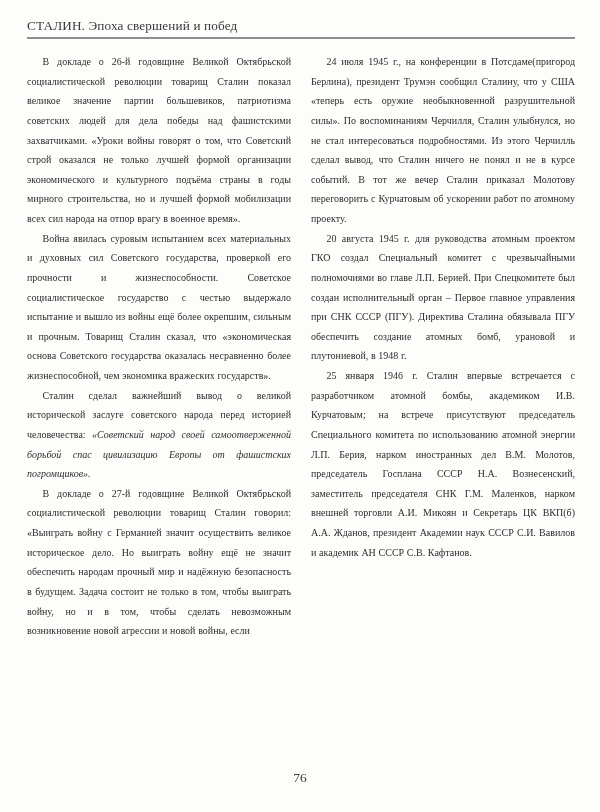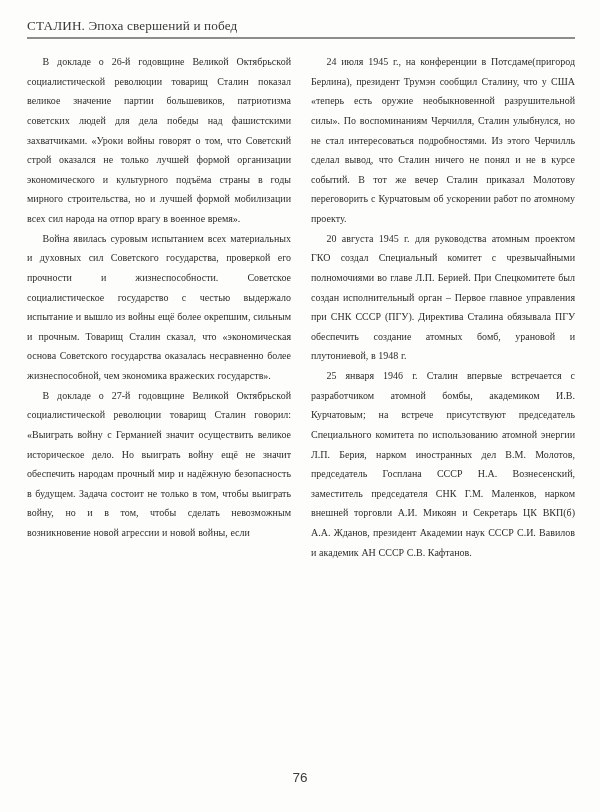--- a/index.html
+++ b/index.html
@@ -81,38 +81,39 @@
   .folio {
     position: absolute;
     bottom: 26px;
     left: 0;
     width: 600px;
     text-align: center;
   }
   .folio-number {
     font-size: 13.5px;
     color: #3c3c3c;
-    font-family: Liberation Sans, sans-serif;
+    font-family: Liberation Serif, serif;
   }
 </style>
 </head>
 <body>
 
 <div class="page">
 
   <div class="running-head">
     <div class="running-head-text">СТАЛИН. Эпоха свершений и побед</div>
     <div class="running-head-rule"></div>
   </div>
 
   <div class="columns">
 
     <div class="col">
       <p class="para">В докладе о 26-й годовщине Великой Октябрьской социалистической революции товарищ Сталин показал великое значение партии большевиков, патриотизма советских людей для дела победы над фашистскими захватчиками. «Уроки войны говорят о том, что Советский строй оказался не только лучшей формой организации экономического и культурного подъёма страны в годы мирного строительства, но и лучшей формой мобилизации всех сил народа на отпор врагу в военное время».</p>
       <p class="para">Война явилась суровым испытанием всех материальных и духовных сил Советского государства, проверкой его прочности и жизнеспособности. Советское социалистическое государство с честью выдержало испытание и вышло из войны ещё более окрепшим, сильным и прочным. Товарищ Сталин сказал, что «экономическая основа Советского государства оказалась несравненно более жизнеспособной, чем экономика вражеских государств».</p>
+      <p class="para"><span>Сталин сделал важнейший вывод о великой исторической заслуге советского народа перед историей человечества: </span><span class="quote-italic">«Советский народ своей самоотверженной борьбой спас цивилизацию Европы от фашистских погромщиков».</span></p>
       <p class="para">В докладе о 27-й годовщине Великой Октябрьской социалистической революции товарищ Сталин говорил: «Выиграть войну с Германией значит осуществить великое историческое дело. Но выиграть войну ещё не значит обеспечить народам прочный мир и надёжную безопасность в будущем. Задача состоит не только в том, чтобы выиграть войну, но и в том, чтобы сделать невозможным возникновение новой агрессии и новой войны, если</p>
     </div>
 
     <div class="col">
       <p class="para">24 июля 1945 г., на конференции в Потсдаме(пригород Берлина), президент Трумэн сообщил Сталину, что у США «теперь есть оружие необыкновенной разрушительной силы». По воспоминаниям Черчилля, Сталин улыбнулся, но не стал интересоваться подробностями. Из этого Черчилль сделал вывод, что Сталин ничего не понял и не в курсе событий. В тот же вечер Сталин приказал Молотову переговорить с Курчатовым об ускорении работ по атомному проекту.</p>
       <p class="para">20 августа 1945 г. для руководства атомным проектом ГКО создал Специальный комитет с чрезвычайными полномочиями во главе Л.П. Берией. При Спецкомитете был создан исполнительный орган – Первое главное управления при СНК СССР (ПГУ). Директива Сталина обязывала ПГУ обеспечить создание атомных бомб, урановой и плутониевой, в 1948 г.</p>
       <p class="para">25 января 1946 г. Сталин впервые встречается с разработчиком атомной бомбы, академиком И.В. Курчатовым; на встрече присутствуют председатель Специального комитета по использованию атомной энергии Л.П. Берия, нарком иностранных дел В.М. Молотов, председатель Госплана СССР Н.А. Вознесенский, заместитель председателя СНК Г.М. Маленков, нарком внешней торговли А.И. Микоян и Секретарь ЦК ВКП(б) А.А. Жданов, президент Академии наук СССР С.И. Вавилов и академик АН СССР С.В. Кафтанов.</p>
     </div>
 
   </div>

